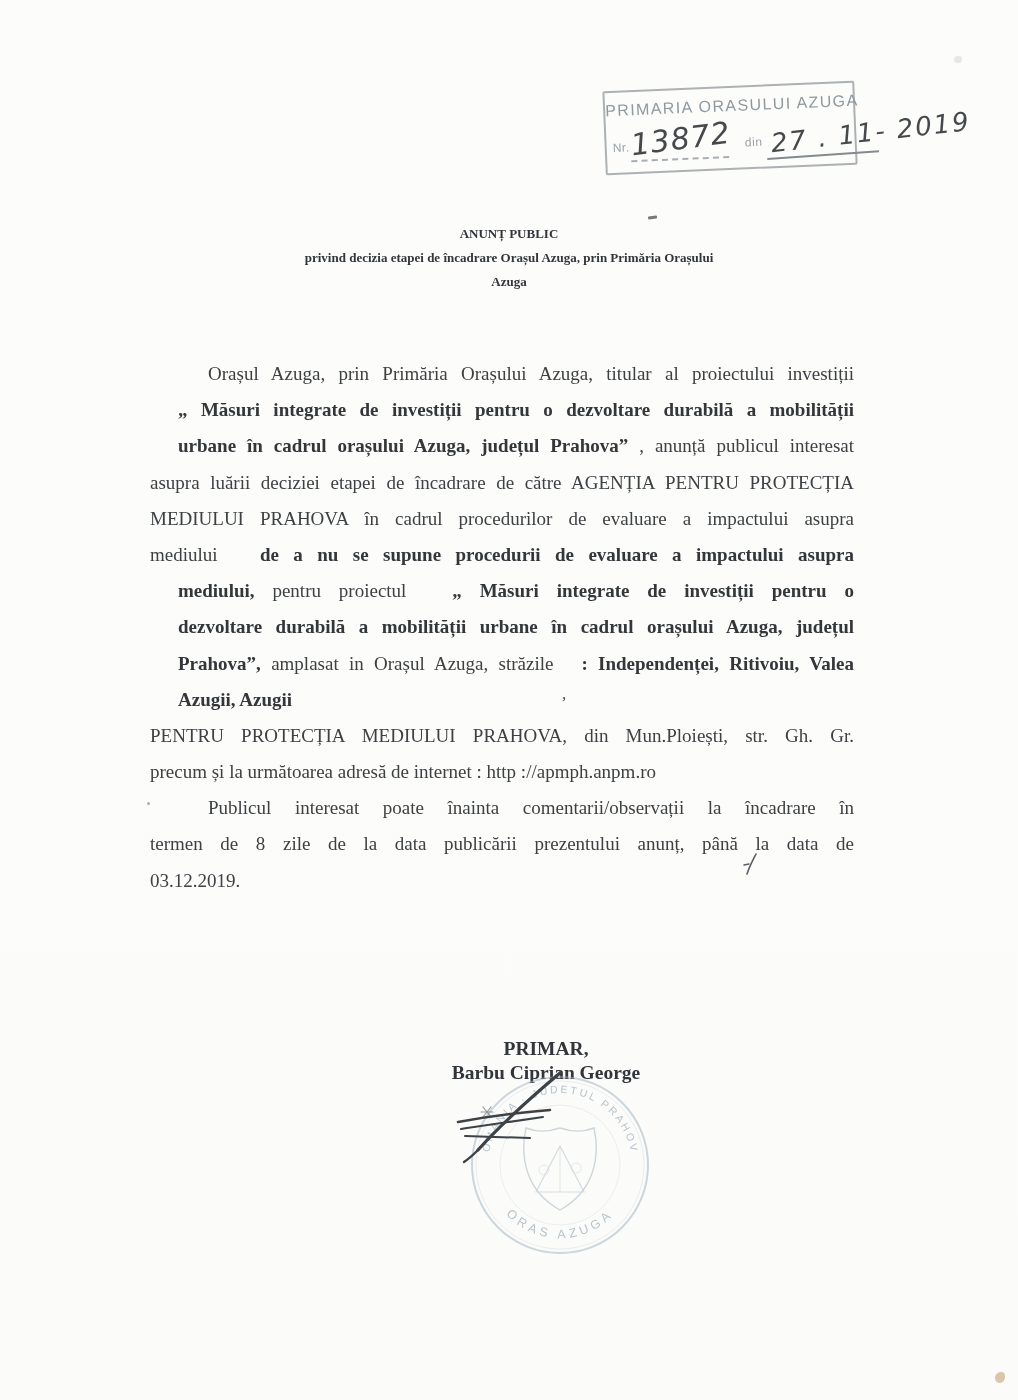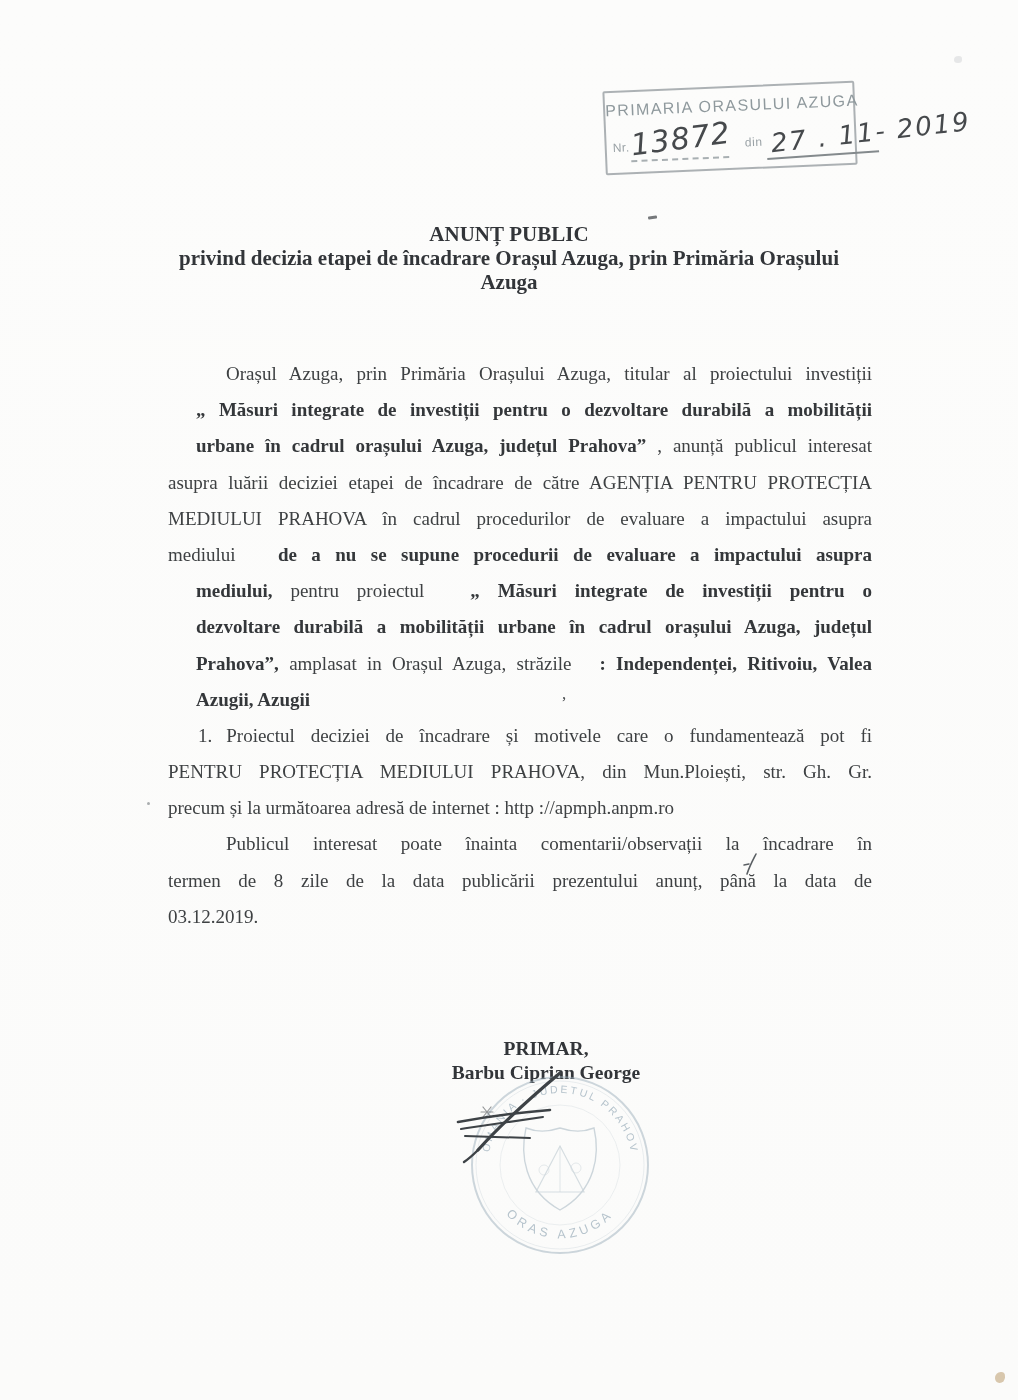--- a/index.html
+++ b/index.html
@@ -23,24 +23,24 @@
   .lbl{font-family:"Liberation Sans",sans-serif;font-size:12px;color:#9aa2a6;letter-spacing:.5px;}
   .hand{font-family:"DejaVu Sans",sans-serif;font-style:italic;color:#46494c;}
   .nr{font-size:30px;line-height:30px;margin-left:1px;transform:rotate(-5deg);letter-spacing:1px;}
   .din{margin-left:14px;}
   .date{font-size:26px;line-height:26px;margin-left:8px;transform:rotate(-4deg);letter-spacing:2px;white-space:nowrap;}
   .u-nr{position:absolute;left:24px;top:68px;width:98px;border-bottom:2px dashed #a8afb2;}
   .u-date{position:absolute;left:160px;top:70px;width:112px;border-bottom:2px solid #848a8d;transform:rotate(-1.5deg);}
   
   .title{
     position:absolute;left:158px;top:222px;width:702px;text-align:center;
-    font-weight:bold;font-size:21px;line-height:24.2px;color:#323539;
+    font-weight:bold;font-size:13px;line-height:24.2px;color:#323539;
   }
   
-  .body{position:absolute;left:168px;top:356px;width:704px;font-size:19px;line-height:36.2px;}
+  .body{position:absolute;left:150px;top:356px;width:704px;font-size:19px;line-height:36.2px;}
   .line{text-align:justify;height:36.2px;}
   .line.just{text-align-last:justify;}
   .b{font-weight:bold;color:#34373a;margin-left:28px;}
   
   .sig{
     position:absolute;left:395px;top:1037px;width:302px;text-align:center;
     font-weight:bold;font-size:19.5px;line-height:23.5px;color:#323539;
   }
   .overlay{position:absolute;pointer-events:none;}
   
@@ -78,21 +78,20 @@
       <div class="line just" style="padding-left: 58px;"><span>Orașul Azuga, prin Primăria Orașului Azuga, titular al proiectului investiții</span></div>
       <div class="line just"><span class="b">„ Măsuri integrate de investiții pentru o dezvoltare durabilă a mobilității</span></div>
       <div class="line just"><span class="b">urbane în cadrul orașului Azuga, județul Prahova”</span><span> , anunță publicul interesat</span></div>
       <div class="line just"><span>asupra luării deciziei etapei de încadrare de către AGENȚIA PENTRU PROTECȚIA</span></div>
       <div class="line just"><span>MEDIULUI PRAHOVA în cadrul procedurilor de evaluare a impactului asupra</span></div>
       <div class="line just"><span>mediului </span><span class="b">de a nu se supune procedurii de evaluare a impactului asupra</span></div>
       <div class="line just"><span class="b">mediului,</span><span> pentru proiectul </span><span class="b">„ Măsuri integrate de investiții pentru o</span></div>
       <div class="line just"><span class="b">dezvoltare durabilă a mobilității urbane în cadrul orașului Azuga, județul</span></div>
       <div class="line just"><span class="b">Prahova”,</span><span> amplasat in Orașul Azuga, străzile</span><span class="b">: Independenței, Ritivoiu, Valea</span></div>
       <div class="line"><span class="b">Azugii, Azugii</span></div>
-      <div class="line just" style="padding-left: 30px;"><span style="margin-right: 14px;">1.</span><span>Proiectul deciziei de încadrare și motivele care o fundamentează pot fi</span></div>
       <div class="line just"><span>PENTRU PROTECȚIA MEDIULUI PRAHOVA, din Mun.Ploiești, str. Gh. Gr.</span></div>
       <div class="line"><span>precum și la următoarea adresă de internet : http ://apmph.anpm.ro</span></div>
       <div class="line just" style="padding-left: 58px;"><span>Publicul interesat poate înainta comentarii/observații la încadrare în</span></div>
       <div class="line just"><span>termen de 8 zile de la data publicării prezentului anunț, până la data de</span></div>
       <div class="line"><span>03.12.2019.</span></div>
     </div>
 
   <svg class="overlay" style="left:742px;top:852px;" width="18" height="26" viewBox="0 0 18 26">
     <path d="M5,22 C8,13 12,6 14,2" stroke="#5a5f63" stroke-width="1.6" fill="none" stroke-linecap="round"></path>
     <path d="M2,13 L7,12" stroke="#5a5f63" stroke-width="1.4" fill="none" stroke-linecap="round"></path>

